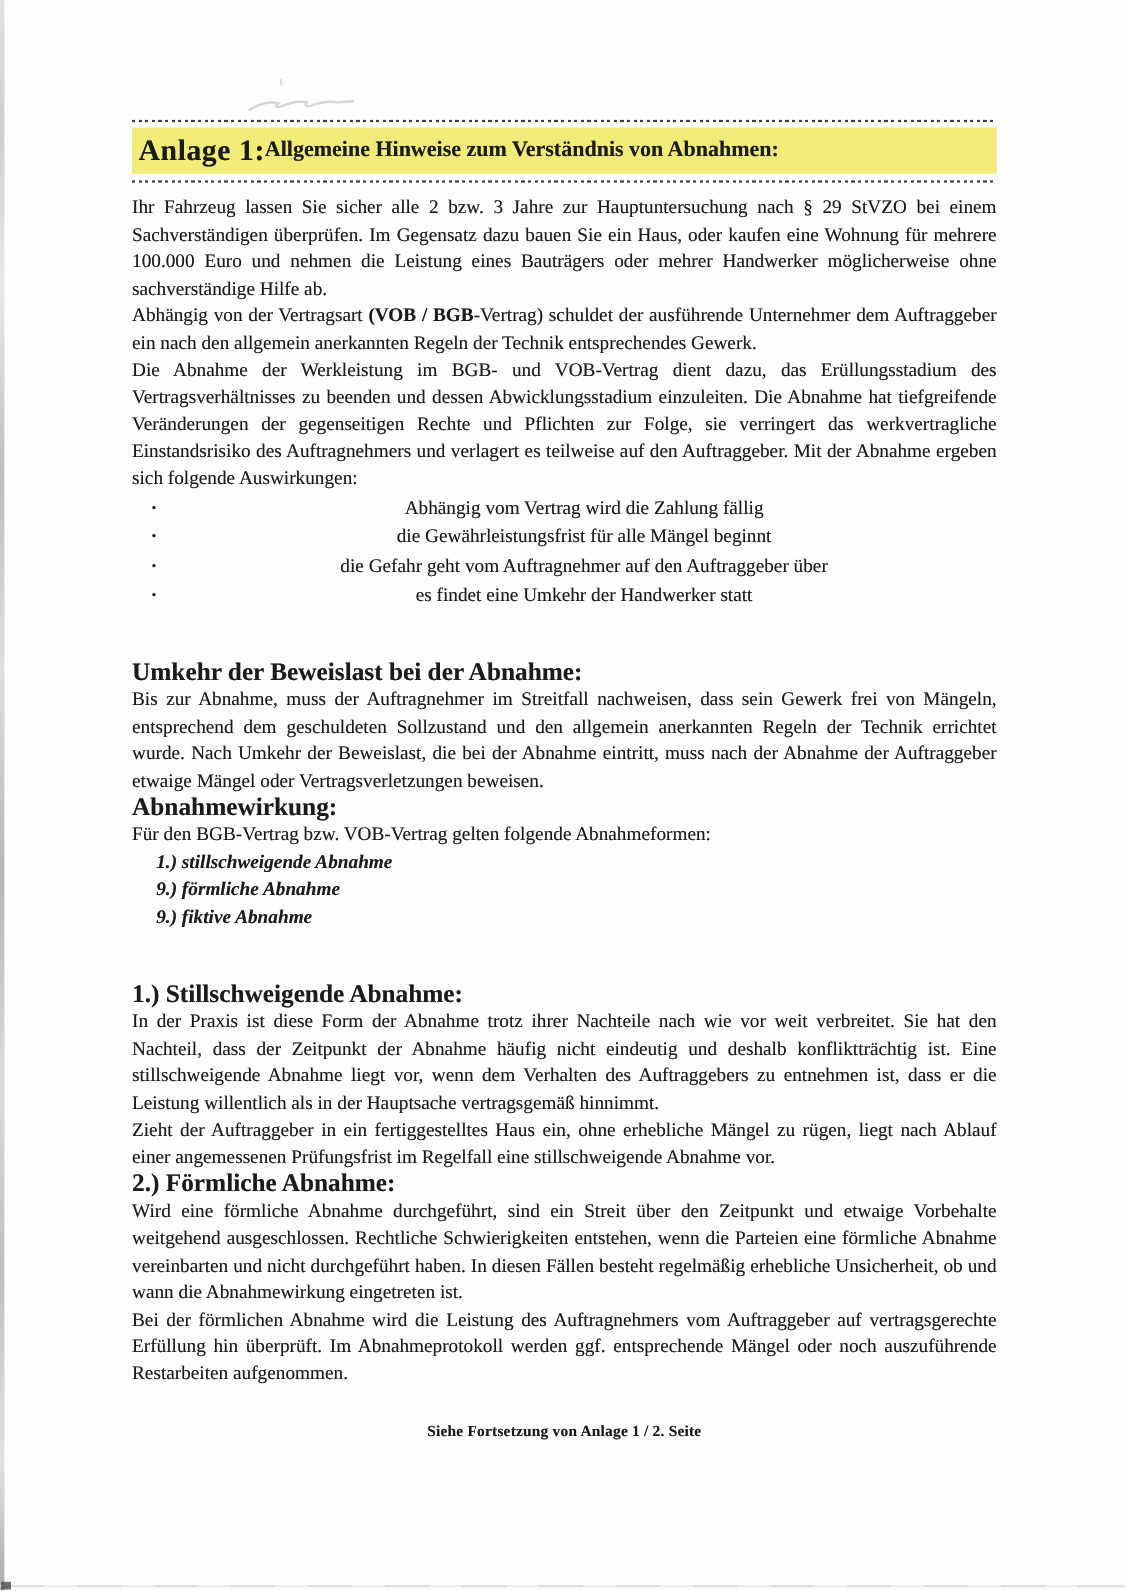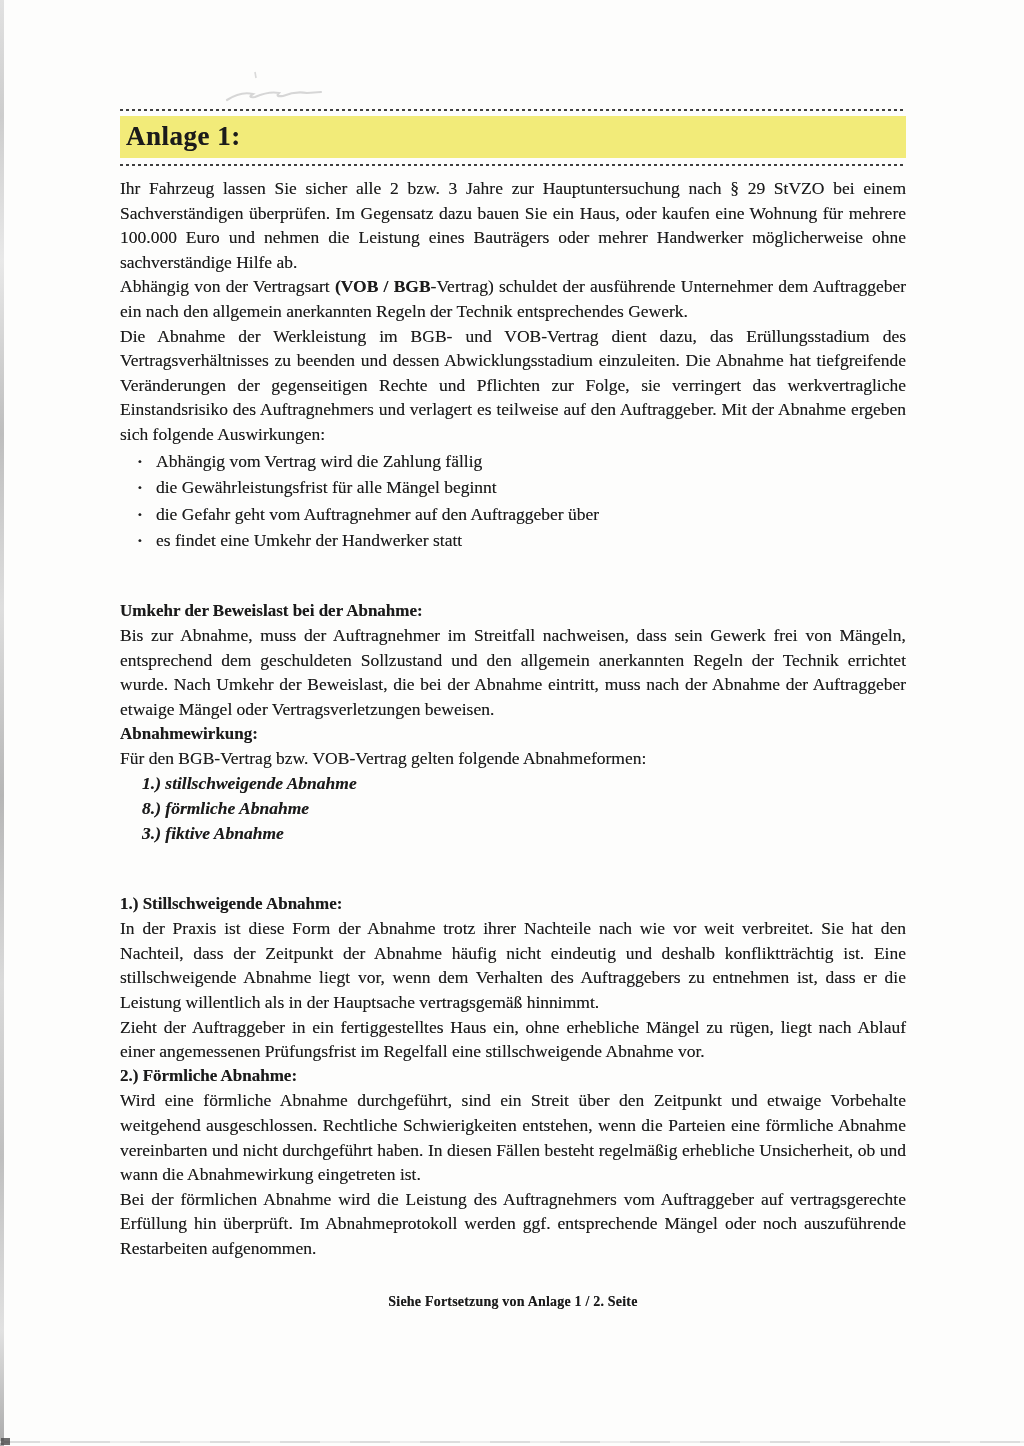--- a/index.html
+++ b/index.html
@@ -83,35 +83,35 @@
     font-size: 17.5px;
     line-height: 24.6px;
   }
   p.para {
     margin: 0;
     text-align: justify;
   }
   .b { font-weight: bold; }
   h3.sec-heading {
     margin: 0;
-    font-size: 17px;
+    font-size: 23px;
     line-height: 24.6px;
     font-weight: bold;
     text-align: left;
   }
   ul.effects {
     list-style: none;
     margin: 1px 0 0 0;
     padding: 0;
   }
   ul.effects li {
     position: relative;
     padding-left: 36px;
     line-height: 26.5px;
-    text-align: left;
+    text-align: center;
   }
   ul.effects li::before {
     content: "·";
     position: absolute;
     left: 17px;
     font-weight: bold;
   }
   ol.forms-list {
     list-style: none;
     margin: 0;
@@ -143,20 +143,21 @@
   <path d="M30 4 l1 6" stroke="#bdbdbd" stroke-width="1.6" fill="none"></path>
   <path d="M2 32 q14 -9 26 -6 q-6 4 2 3 q14 -6 24 -4 q-4 4 4 3 q12 -5 24 -3 l14 -1" stroke="#b8b8b8" stroke-width="2.2" fill="none" stroke-linecap="round"></path>
 </svg>
 
 <div class="page-content">
 
   <div class="dashline"></div>
 
   <div class="title-band" style="background:#f2eb79;">
     <span class="title-main">Anlage 1:</span>
+    <span class="title-sub">Allgemeine Hinweise zum Verständnis von Abnahmen:</span>
   </div>
 
   <div class="dashline"></div>
 
   <div class="body-text">
 
     <p class="para">Ihr Fahrzeug lassen Sie sicher alle 2 bzw. 3 Jahre zur Hauptuntersuchung nach § 29 StVZO bei einem Sachverständigen überprüfen. Im Gegensatz dazu bauen Sie ein Haus, oder kaufen eine Wohnung für mehrere 100.000 Euro und nehmen die Leistung eines Bauträgers oder mehrer Handwerker möglicherweise ohne sachverständige Hilfe ab.</p>
 
     <p class="para"><span>Abhängig von der Vertragsart </span><span class="b">(VOB / BGB</span><span>-Vertrag) schuldet der ausführende Unternehmer dem Auftraggeber ein nach den allgemein anerkannten Regeln der Technik entsprechendes Gewerk.</span></p>
 
@@ -171,22 +172,22 @@
 
     <div class="gap-med"></div>
 
     <h3 class="sec-heading">Umkehr der Beweislast bei der Abnahme:</h3>
     <p class="para">Bis zur Abnahme, muss der Auftragnehmer im Streitfall nachweisen, dass sein Gewerk frei von Mängeln, entsprechend dem geschuldeten Sollzustand und den allgemein anerkannten Regeln der Technik errichtet wurde. Nach Umkehr der Beweislast, die bei der Abnahme eintritt, muss nach der Abnahme der Auftraggeber etwaige Mängel oder Vertragsverletzungen beweisen.</p>
 
     <h3 class="sec-heading">Abnahmewirkung:</h3>
     <p class="para">Für den BGB-Vertrag bzw. VOB-Vertrag gelten folgende Abnahmeformen:</p>
     <ol class="forms-list">
       <li>1.) stillschweigende Abnahme</li>
-      <li>8.) förmliche Abnahme</li>
-      <li>3.) fiktive Abnahme</li>
+      <li>9.) förmliche Abnahme</li>
+      <li>9.) fiktive Abnahme</li>
     </ol>
 
     <div class="gap-med"></div>
 
     <h3 class="sec-heading">1.) Stillschweigende Abnahme:</h3>
     <p class="para">In der Praxis ist diese Form der Abnahme trotz ihrer Nachteile nach wie vor weit verbreitet. Sie hat den Nachteil, dass der Zeitpunkt der Abnahme häufig nicht eindeutig und deshalb konfliktträchtig ist. Eine stillschweigende Abnahme liegt vor, wenn dem Verhalten des Auftraggebers zu entnehmen ist, dass er die Leistung willentlich als in der Hauptsache vertragsgemäß hinnimmt.</p>
     <p class="para">Zieht der Auftraggeber in ein fertiggestelltes Haus ein, ohne erhebliche Mängel zu rügen, liegt nach Ablauf einer angemessenen Prüfungsfrist im Regelfall eine stillschweigende Abnahme vor.</p>
 
     <h3 class="sec-heading">2.) Förmliche Abnahme:</h3>
     <p class="para">Wird eine förmliche Abnahme durchgeführt, sind ein Streit über den Zeitpunkt und etwaige Vorbehalte weitgehend ausgeschlossen. Rechtliche Schwierigkeiten entstehen, wenn die Parteien eine förmliche Abnahme vereinbarten und nicht durchgeführt haben. In diesen Fällen besteht regelmäßig erhebliche Unsicherheit, ob und wann die Abnahmewirkung eingetreten ist.</p>

